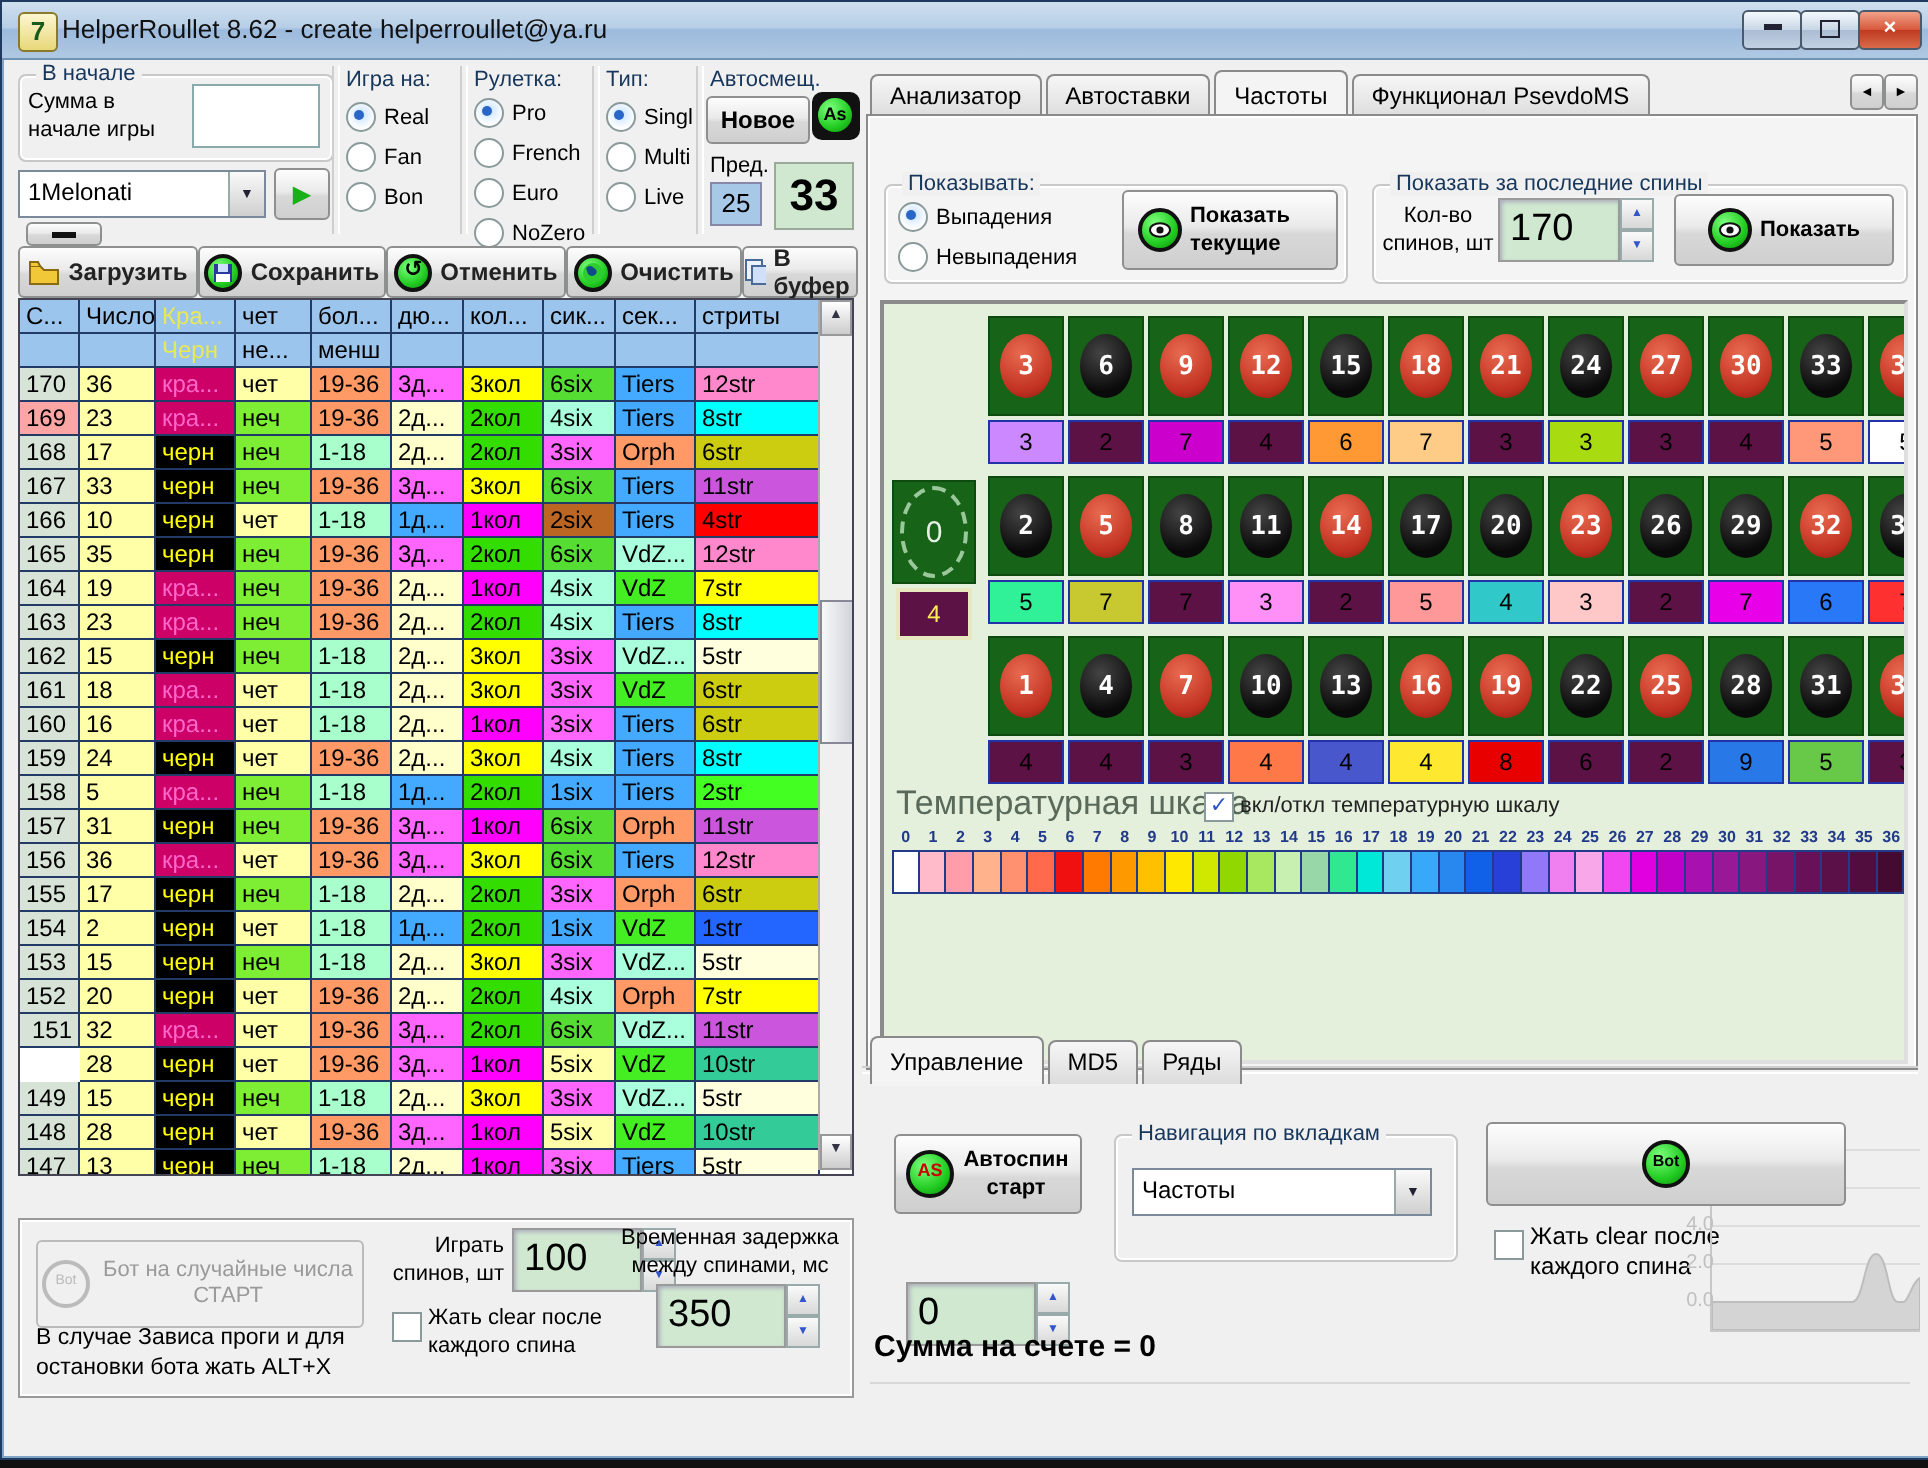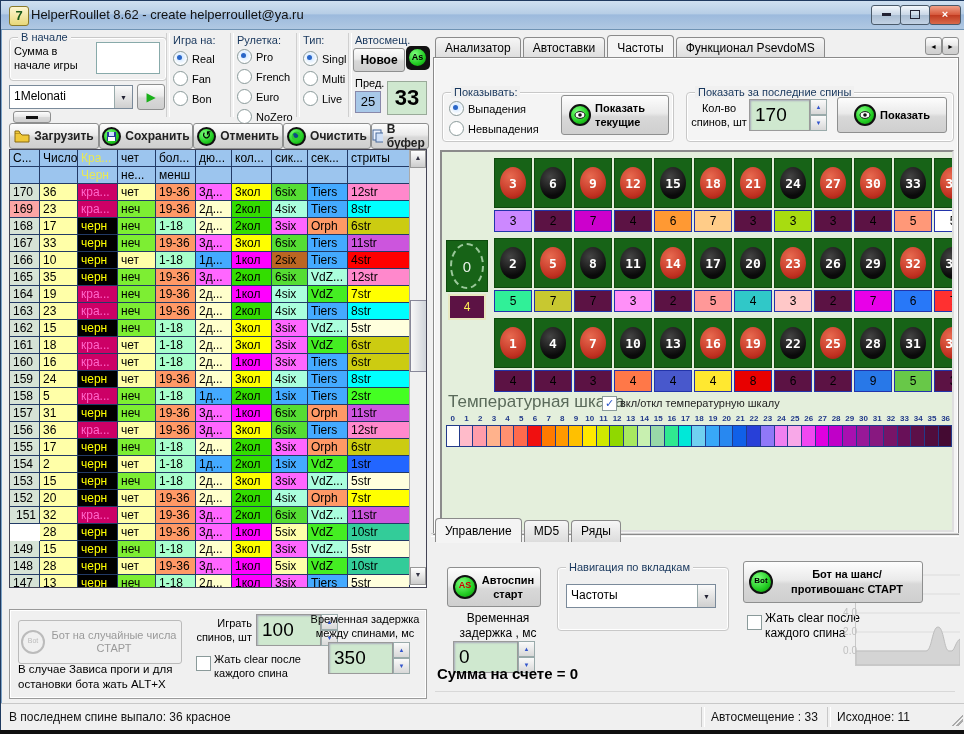--- a/index.html
+++ b/index.html
@@ -1019,40 +1019,38 @@
     </div>
   </div>
 
   <div id="ctl-sep"></div>
   <div id="ctl-tabs"><span class="tab active">Управление</span><span class="tab">MD5</span><span class="tab">Ряды</span></div>
 
   <div class="abs btn bold" style="left:446px;top:566px;width:92px;height:38px;line-height:14px;">
     <span class="greenball" style="width:20px;height:20px;font-size:9px;line-height:17px;color:#c00;">AS</span>
     <span style="width:54px;text-align:center;">Автоспин старт</span>
   </div>
-  <span class="abs" style="left:444px;top:610px;width:106px;text-align:center;line-height:15px;font-size:12px;">Временная задержка , мс</span>
   <div class="abs" style="left:452px;top:640px;display:flex;height:32px;">
     <span class="numfield" style="width:58px;">0</span>
     <span class="spincol">
         <span class="sb">▲</span>
         <span class="sb">▼</span>
       </span>
   </div>
 
   <div class="abs gb" style="left:556px;top:566px;width:170px;height:62px;">
     <span class="gb-title">Навигация по вкладкам</span>
     <div class="select3d abs" style="left:8px;top:16px;width:148px;">
       <span class="val">Частоты</span>
       <span class="selbtn">▼</span>
     </div>
   </div>
 
   <div class="abs btn bold" style="left:742px;top:560px;width:178px;height:40px;line-height:15px;z-index:3;">
     <span class="greenball" style="width:20px;height:20px;font-size:8px;line-height:17px;">Bot</span>
-    <span style="width:140px;text-align:center;">Бот на шанс/противошанс СТАРТ</span>
   </div>
   <span class="abs cb" style="left:746px;top:614px;"></span>
   <span class="abs" style="left:764px;top:610px;width:130px;line-height:15px;font-size:12px;">Жать clear после каждого спина</span>
 
   <div id="minichart">
     <svg width="104" height="100">
       <g stroke="#dcdcdc">
           <line x1="0" y1="10" x2="104" y2="10"></line>
           <line x1="0" y1="29" x2="104" y2="29"></line>
           <line x1="0" y1="48" x2="104" y2="48"></line>
@@ -1065,21 +1063,13 @@
   <div id="chart-ticks">
       <span class="tick" style="top: 568px;">8.0</span>
       <span class="tick" style="top: 587px;">6.0</span>
       <span class="tick" style="top: 606px;">4.0</span>
       <span class="tick" style="top: 625px;">2.0</span>
       <span class="tick" style="top: 644px;">0.0</span>
     </div>
   <div id="rp-sep2"></div>
   <div id="balance">Сумма на счете = 0</div>
 
-  <div id="statusbar">
-    <span class="stext" style="left:8px;">В последнем спине выпало: 36 красное</span>
-    <span class="ssep" style="left:700px;"></span>
-    <span class="stext" style="left:710px;">Автосмещение : 33</span>
-    <span class="ssep" style="left:826px;"></span>
-    <span class="stext" style="left:836px;">Исходное: 11</span>
-    <span id="grip"></span>
-  </div>
 </div>
 
 </body></html>

